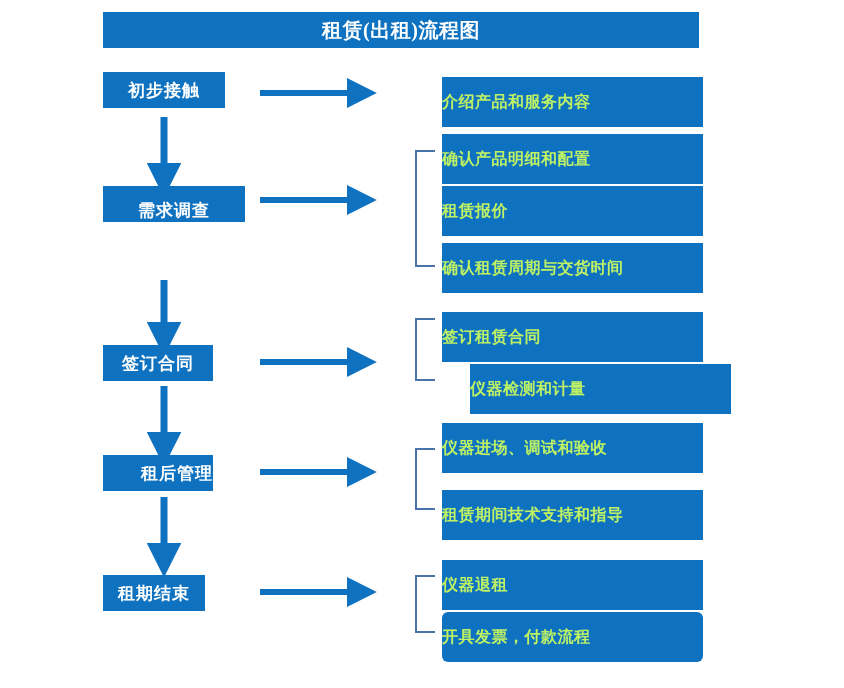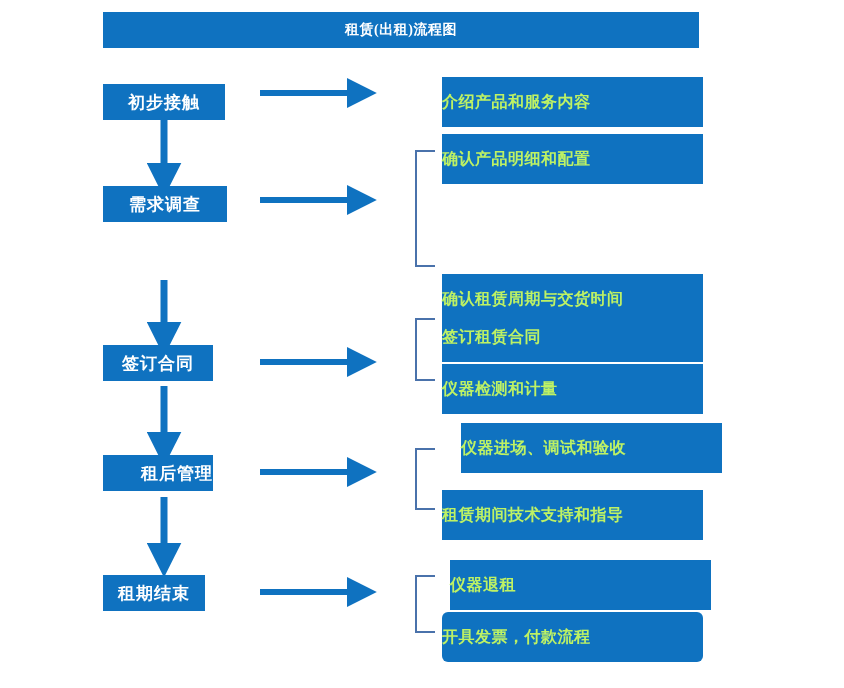--- a/index.html
+++ b/index.html
@@ -29,21 +29,21 @@
     position: absolute;
     left: 103px;
     top: 12px;
     width: 596px;
     height: 36px;
     background: #0f72c0;
     color: #ffffff;
     display: flex;
     align-items: center;
     justify-content: center;
-    font-size: 14px;
+    font-size: 20px;
     font-weight: 700;
     letter-spacing: 0.5px;
     box-sizing: border-box;
   }
 
   
   .stage-box {
     position: absolute;
     height: 36px;
     background: #0f72c0;
@@ -122,25 +122,25 @@
       <line x1="260" y1="472" x2="360" y2="472"></line>
       <line x1="260" y1="592" x2="360" y2="592"></line>
     </g>
   </svg>
 
   <div class="bracket" style="left:415px; top:150px; height:117px;"></div>
   <div class="bracket" style="left:415px; top:318px; height:63px;"></div>
   <div class="bracket" style="left:415px; top:448px; height:62px;"></div>
   <div class="bracket" style="left:415px; top:575px; height:58px;"></div>
 
-  <div class="stage-box" style="left:103px; top:84px; width:122px;">
+  <div class="stage-box" style="left:103px; top:72px; width:122px;">
     <span>初步接触</span>
   </div>
 
-  <div class="stage-box" style="left:103px; top:186px; width:124px;">
+  <div class="stage-box" style="left:103px; top:186px; width:142px;align-items:flex-end;">
     <span>需求调查</span>
   </div>
 
   <div class="stage-box" style="left:103px; top:345px; width:110px;">
     <span>签订合同</span>
   </div>
 
   <div class="stage-box" style="left:103px; top:455px; width:110px;justify-content:flex-end;">
     <span>租后管理</span>
   </div>
@@ -149,38 +149,41 @@
     <span>租期结束</span>
   </div>
 
   <div class="detail-box" style="top:77px;">
     <span>介绍产品和服务内容</span>
   </div>
 
   <div class="detail-box" style="top:134px;">
     <span>确认产品明细和配置</span>
   </div>
-  <div class="detail-box" style="top:243px;margin-top:31px;">
+  <div class="detail-box" style="top:186px;">
+    <span>租赁报价</span>
+  </div>
+  <div class="detail-box" style="top:243px;">
     <span>确认租赁周期与交货时间</span>
   </div>
 
   <div class="detail-box" style="top:312px;">
     <span>签订租赁合同</span>
   </div>
-  <div class="detail-box" style="top:364px;">
+  <div class="detail-box" style="top:364px;margin-left:28px;">
     <span>仪器检测和计量</span>
   </div>
 
-  <div class="detail-box" style="top:423px;margin-left:19px;">
+  <div class="detail-box" style="top:423px;">
     <span>仪器进场、调试和验收</span>
   </div>
   <div class="detail-box" style="top:490px;">
     <span>租赁期间技术支持和指导</span>
   </div>
 
-  <div class="detail-box" style="top:560px;margin-left:8px;">
+  <div class="detail-box" style="top:560px;">
     <span>仪器退租</span>
   </div>
   <div class="detail-box" style="top:612px;border-radius:6px;">
     <span>开具发票，付款流程</span>
   </div>
 
 </div>
 
 </body></html>

